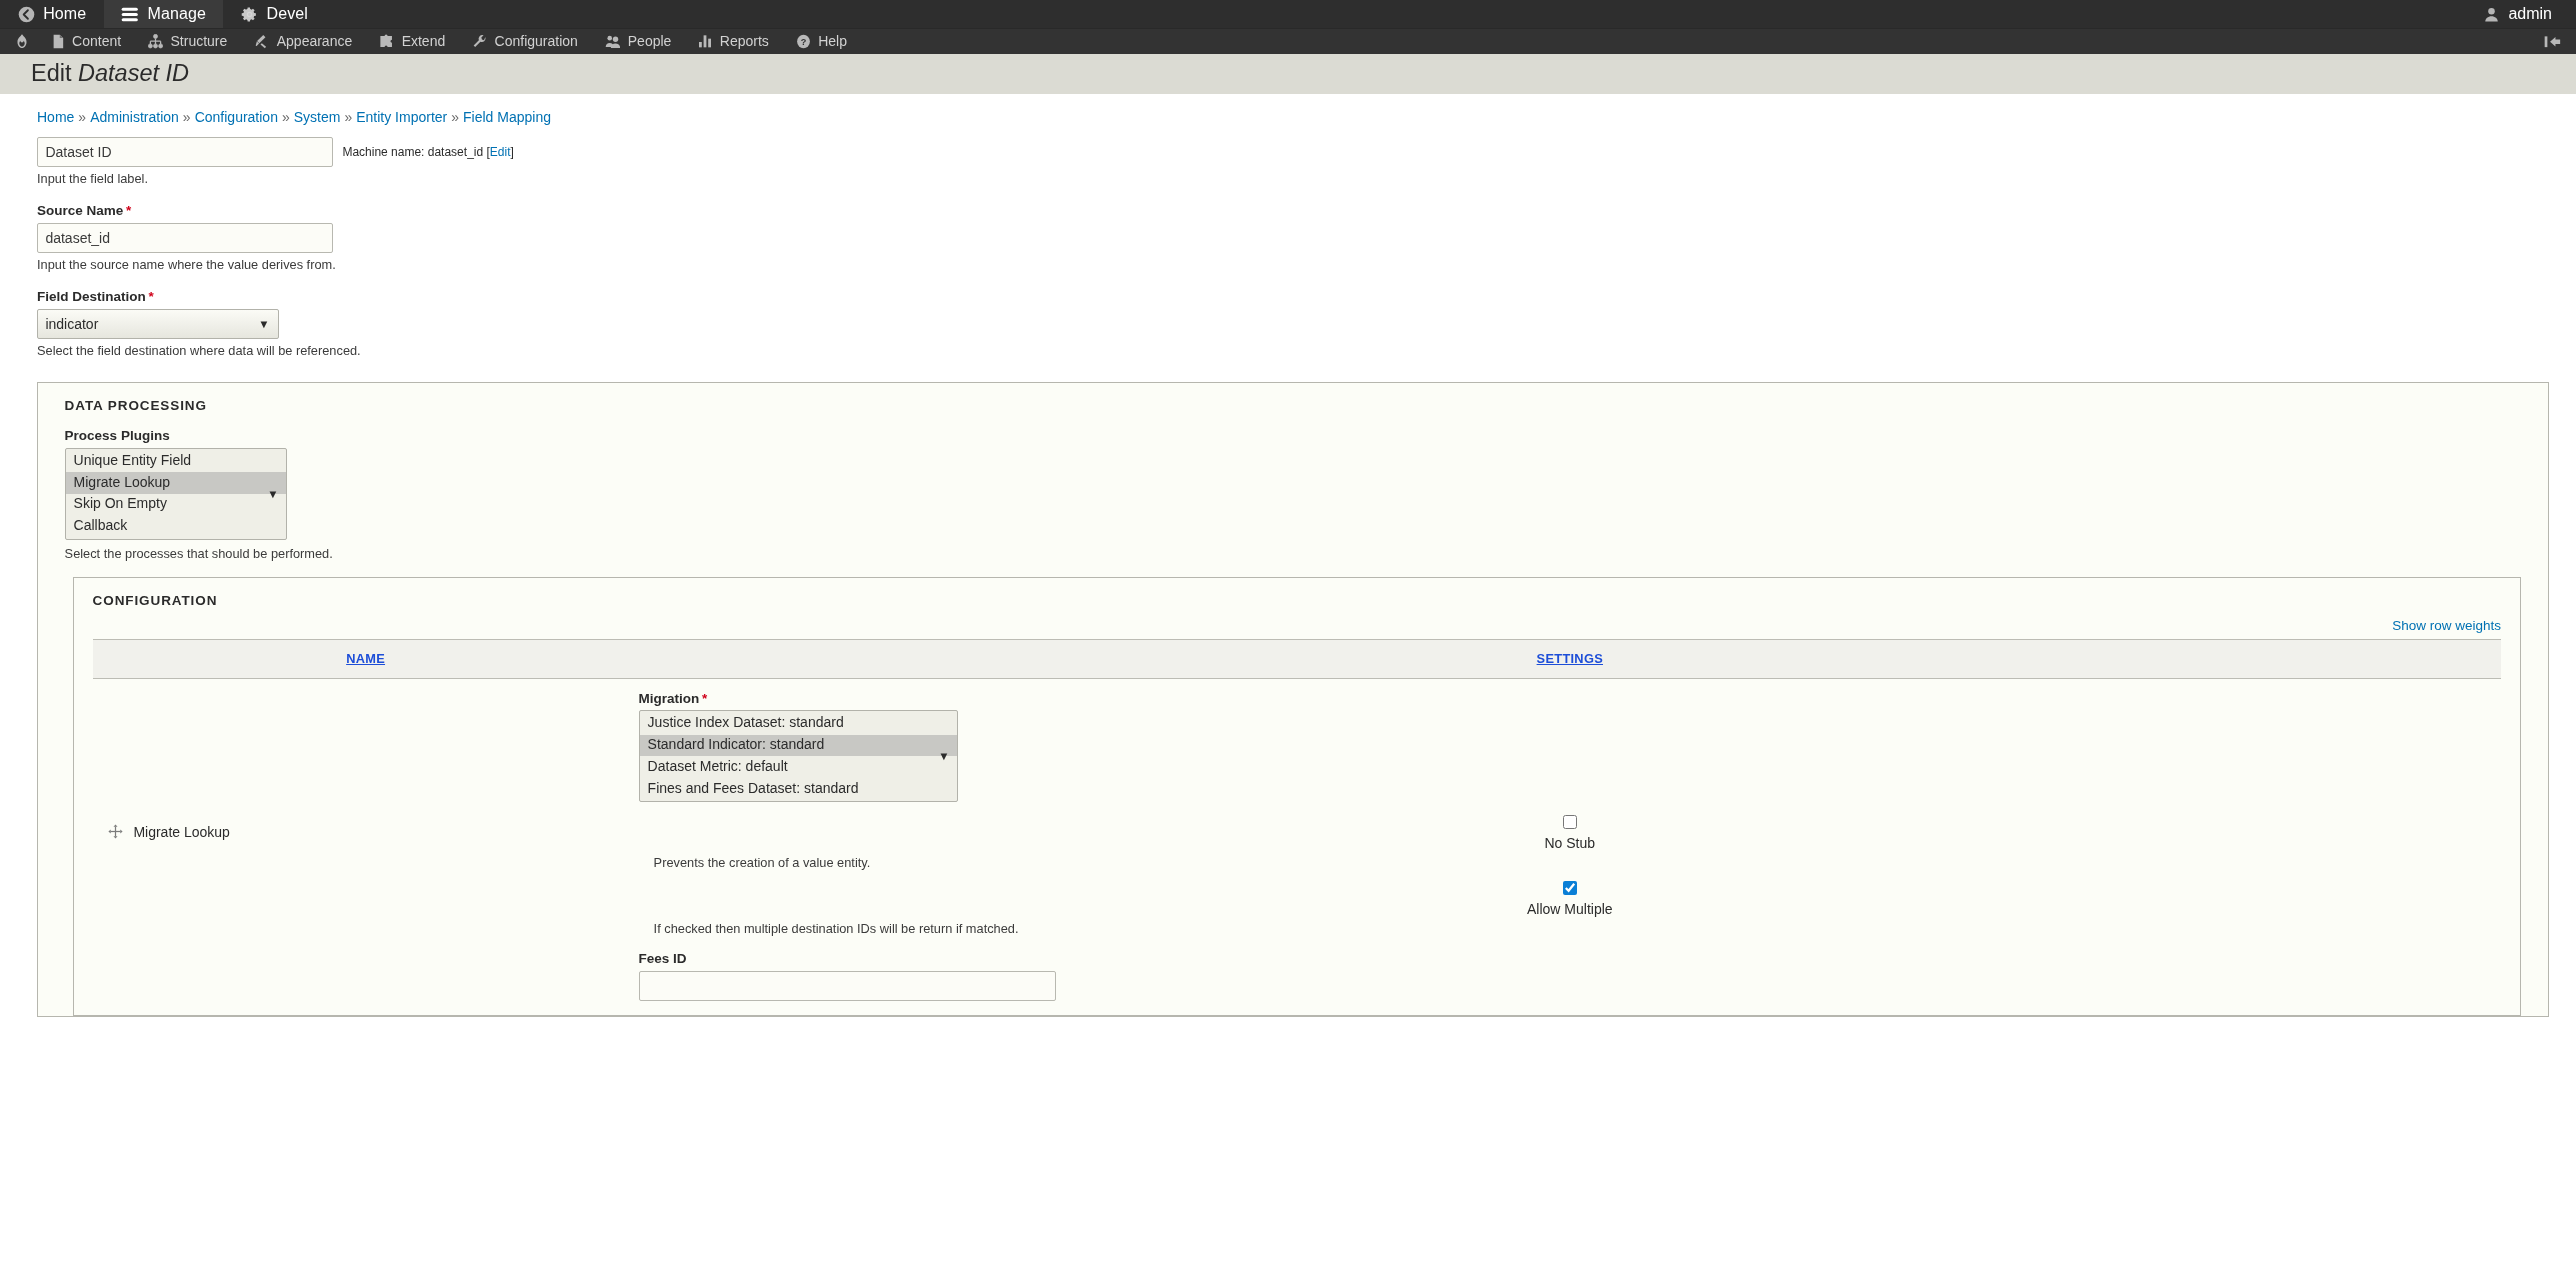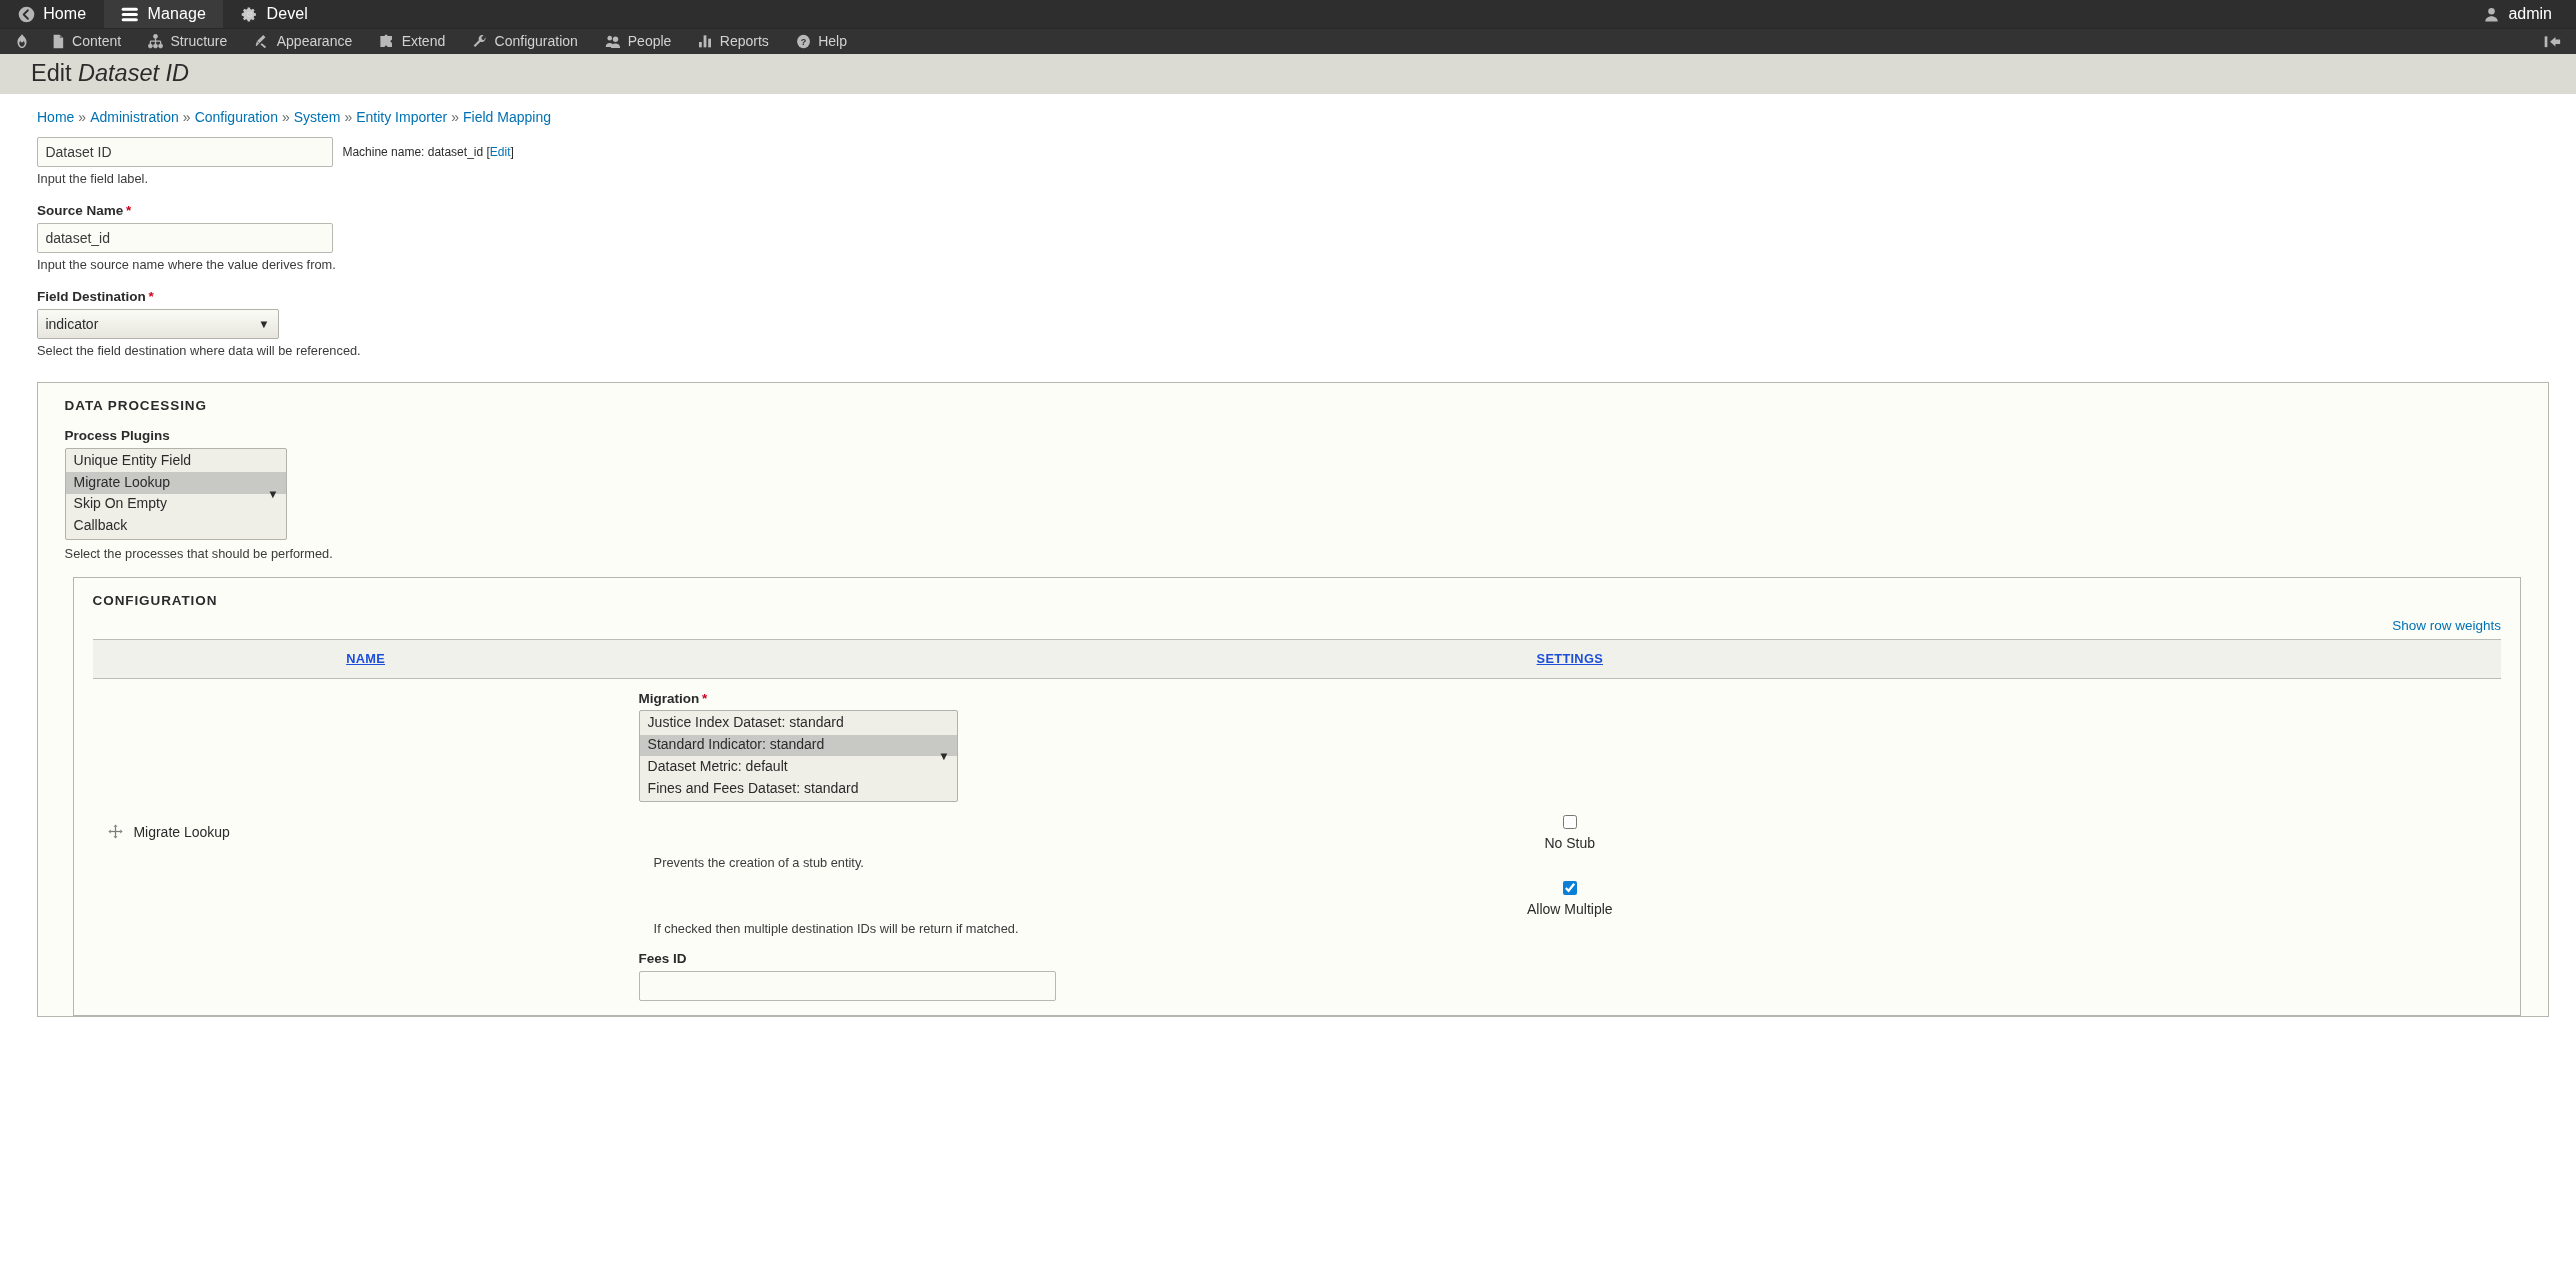--- a/index.html
+++ b/index.html
@@ -422,21 +422,21 @@
                       <div class="opt">Fines and Fees Dataset: standard</div>
                     </div>
                     <span class="list-arrow">▼</span>
                   </span>
                 </div>
 
                 <div class="cb-row">
                   <input type="checkbox" style="">
                   <label>No Stub</label>
                 </div>
-                <div class="cb-desc">Prevents the creation of a stub entity.</div>
+                <div class="cb-desc">Prevents the creation of a value entity.</div>
 
                 <div class="cb-row">
                   <input type="checkbox" checked="" style="">
                   <label>Allow Multiple</label>
                 </div>
                 <div class="cb-desc">If checked then multiple destination IDs will be return if matched.</div>
 
                 <div style="margin-top:15px">
                   <div class="settings-label">Fees ID</div>
                   <input class="txt" style="width: 417px;" type="text" value="">

